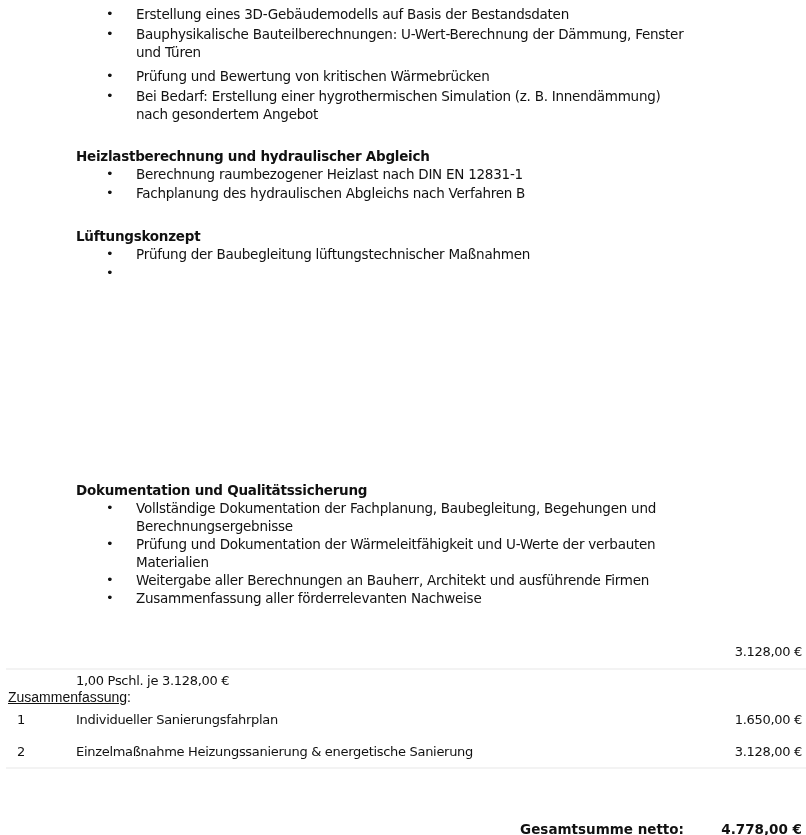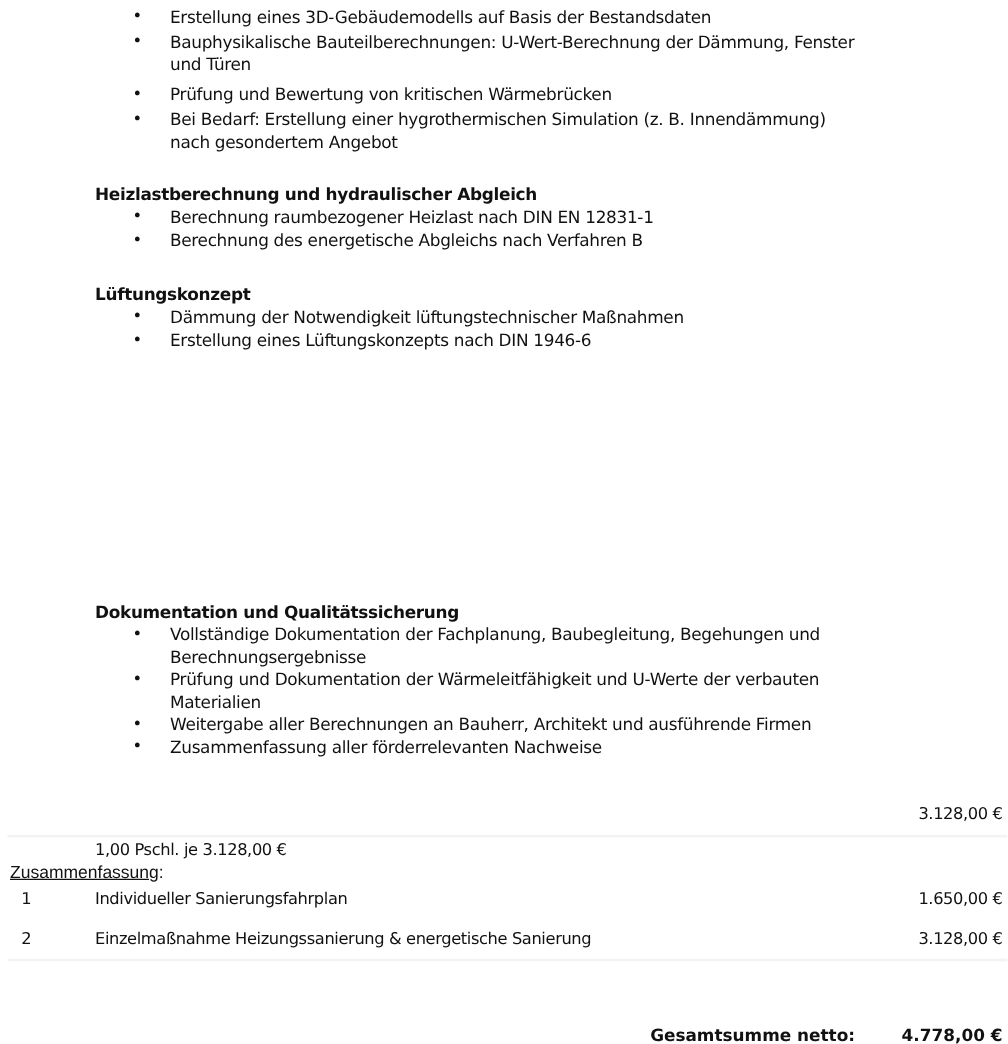--- a/index.html
+++ b/index.html
@@ -37,29 +37,29 @@
       <li style="margin-top:2px;"><span class="bullet">•</span><span>Bauphysikalische Bauteilberechnungen: U-Wert-Berechnung der Dämmung, Fenster und Türen</span></li>
       <li style="margin-top:6px;"><span class="bullet">•</span><span>Prüfung und Bewertung von kritischen Wärmebrücken</span></li>
       <li style="margin-top:2px;"><span class="bullet">•</span><span>Bei Bedarf: Erstellung einer hygrothermischen Simulation (z. B. Innendämmung) nach gesondertem Angebot</span></li>
     </ul>
   </div>
 
   <div class="block" style="top:147px;">
     <div class="heading">Heizlastberechnung und hydraulischer Abgleich</div>
     <ul class="items">
       <li><span class="bullet">•</span><span>Berechnung raumbezogener Heizlast nach DIN EN 12831-1</span></li>
-      <li style="margin-top:1px;"><span class="bullet">•</span><span>Berechnung des energetische Abgleichs nach Verfahren B</span></li>
+      <li style="margin-top:1px;"><span class="bullet">•</span><span>Fachplanung des hydraulischen Abgleichs nach Verfahren B</span></li>
     </ul>
   </div>
 
   <div class="block" style="top:227px;">
     <div class="heading">Lüftungskonzept</div>
     <ul class="items">
-      <li><span class="bullet">•</span><span>Dämmung der Notwendigkeit lüftungstechnischer Maßnahmen</span></li>
-      <li style="margin-top:1px;"><span class="bullet">•</span><span>Erstellung eines Lüftungskonzepts nach DIN 1946-6</span></li>
+      <li><span class="bullet">•</span><span>Prüfung der Baubegleitung lüftungstechnischer Maßnahmen</span></li>
+      <li style="margin-top:1px;"><span class="bullet">•</span></li>
     </ul>
   </div>
 
   <div class="block" style="top:481px;">
     <div class="heading">Dokumentation und Qualitätssicherung</div>
     <ul class="items">
       <li><span class="bullet">•</span><span>Vollständige Dokumentation der Fachplanung, Baubegleitung, Begehungen und Berechnungsergebnisse</span></li>
       <li style="margin-top:0px;"><span class="bullet">•</span><span>Prüfung und Dokumentation der Wärmeleitfähigkeit und U-Werte der verbauten Materialien</span></li>
       <li style="margin-top:0px;"><span class="bullet">•</span><span>Weitergabe aller Berechnungen an Bauherr, Architekt und ausführende Firmen</span></li>
       <li style="margin-top:0px;"><span class="bullet">•</span><span>Zusammenfassung aller förderrelevanten Nachweise</span></li>

